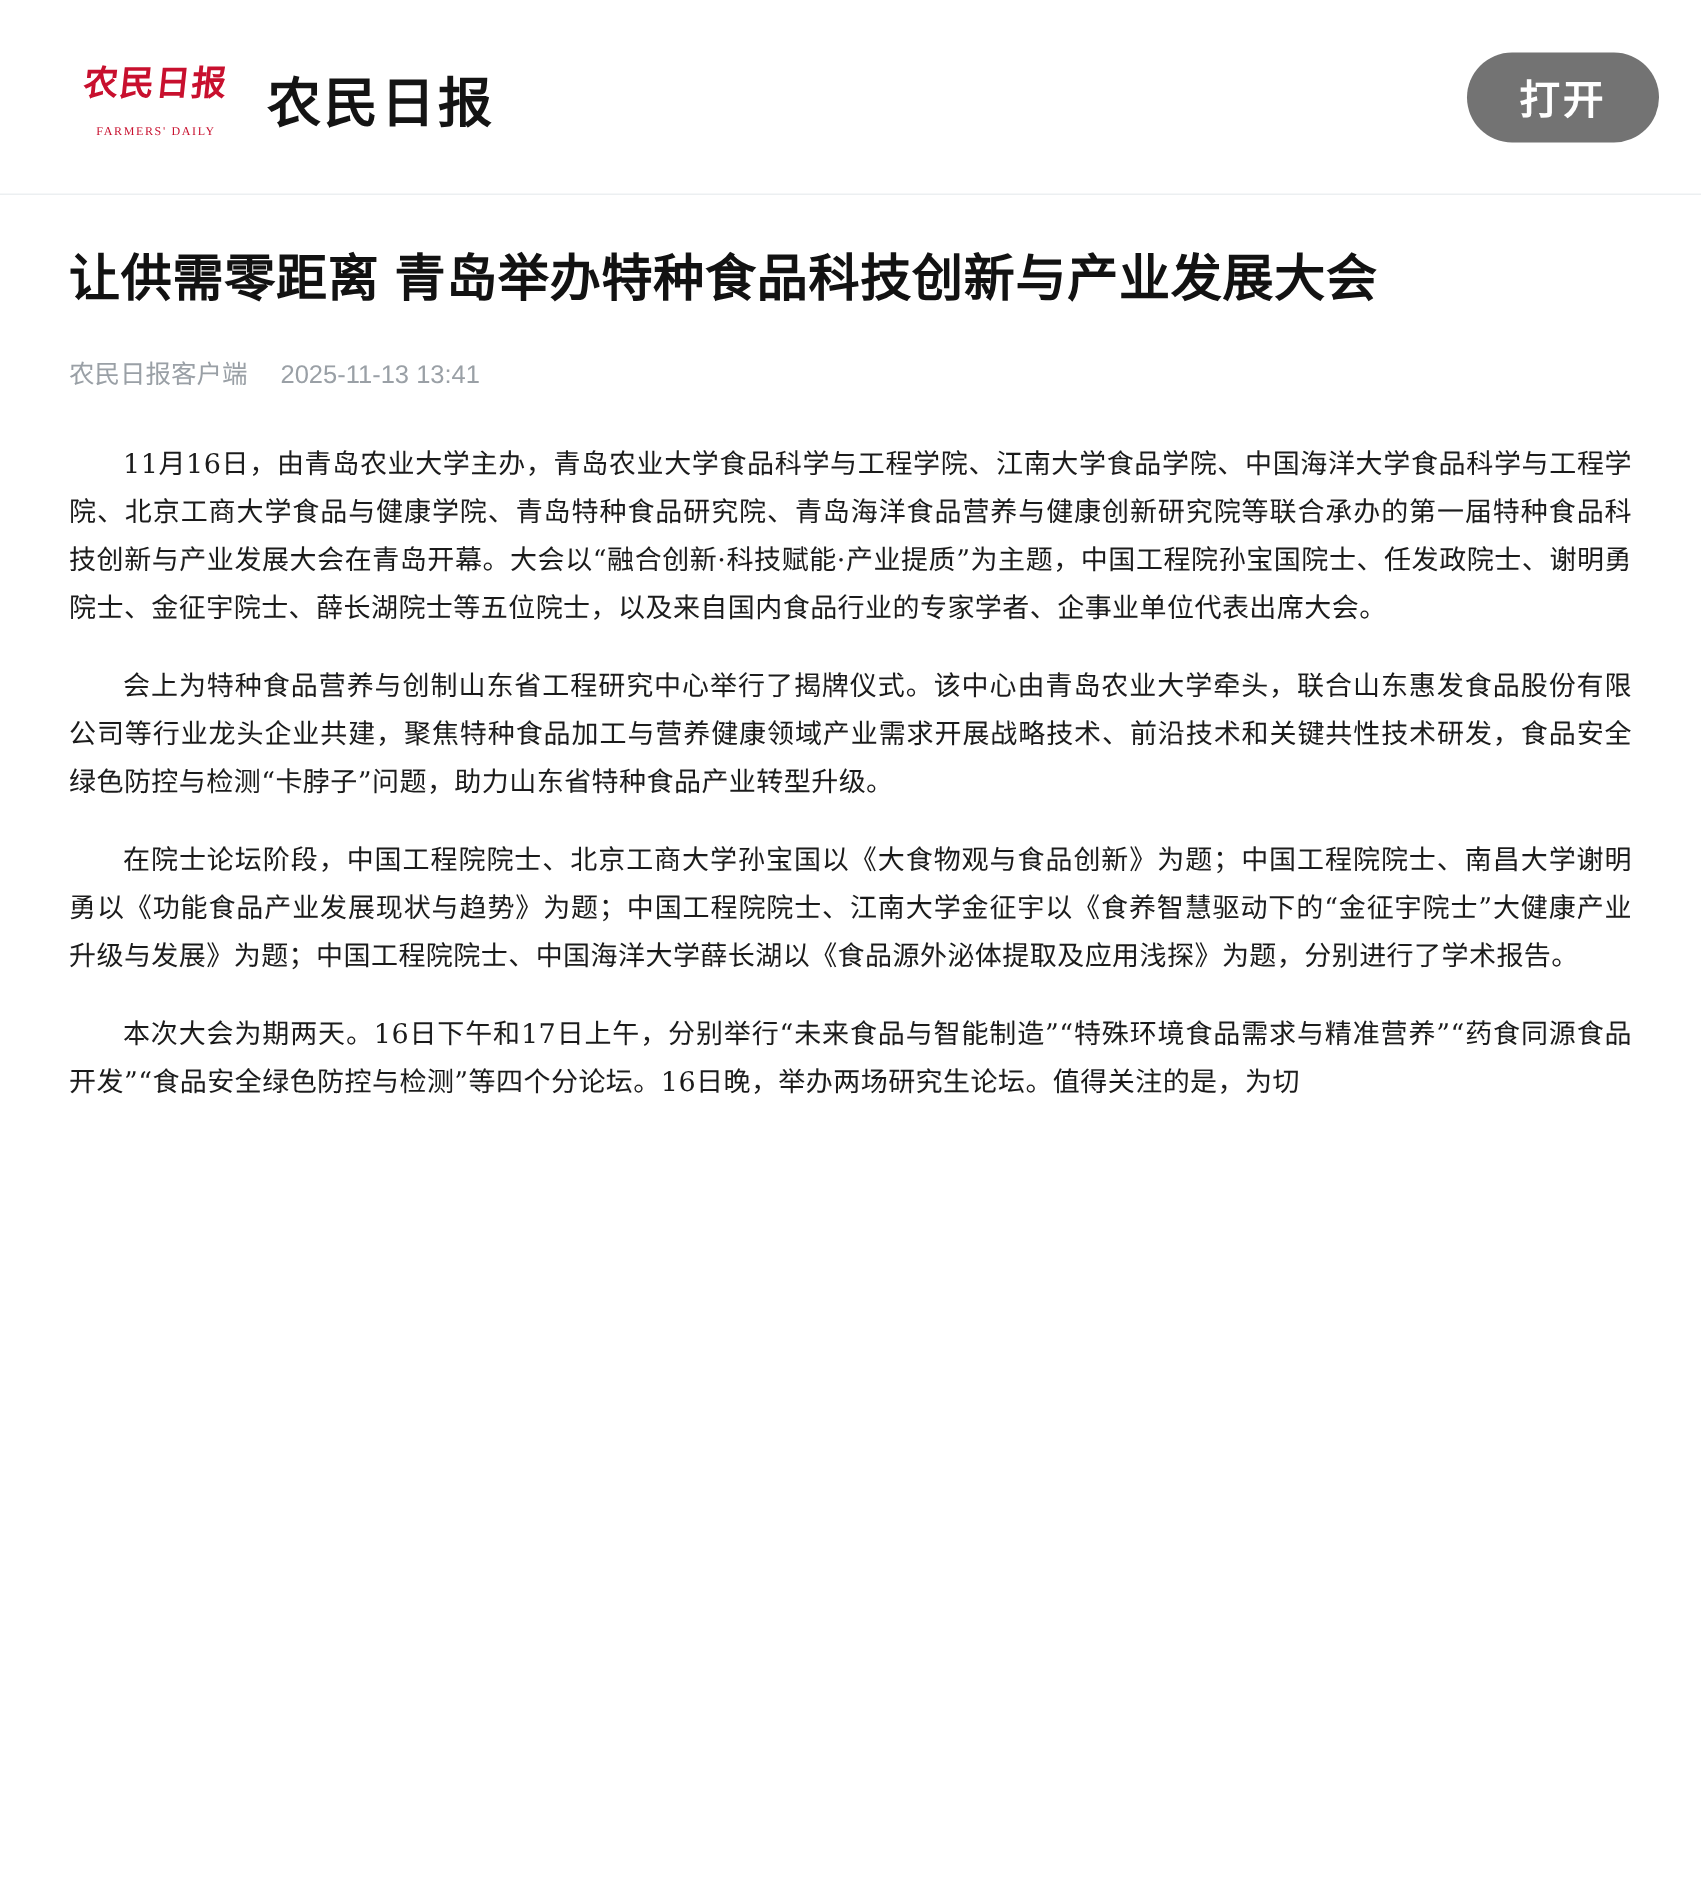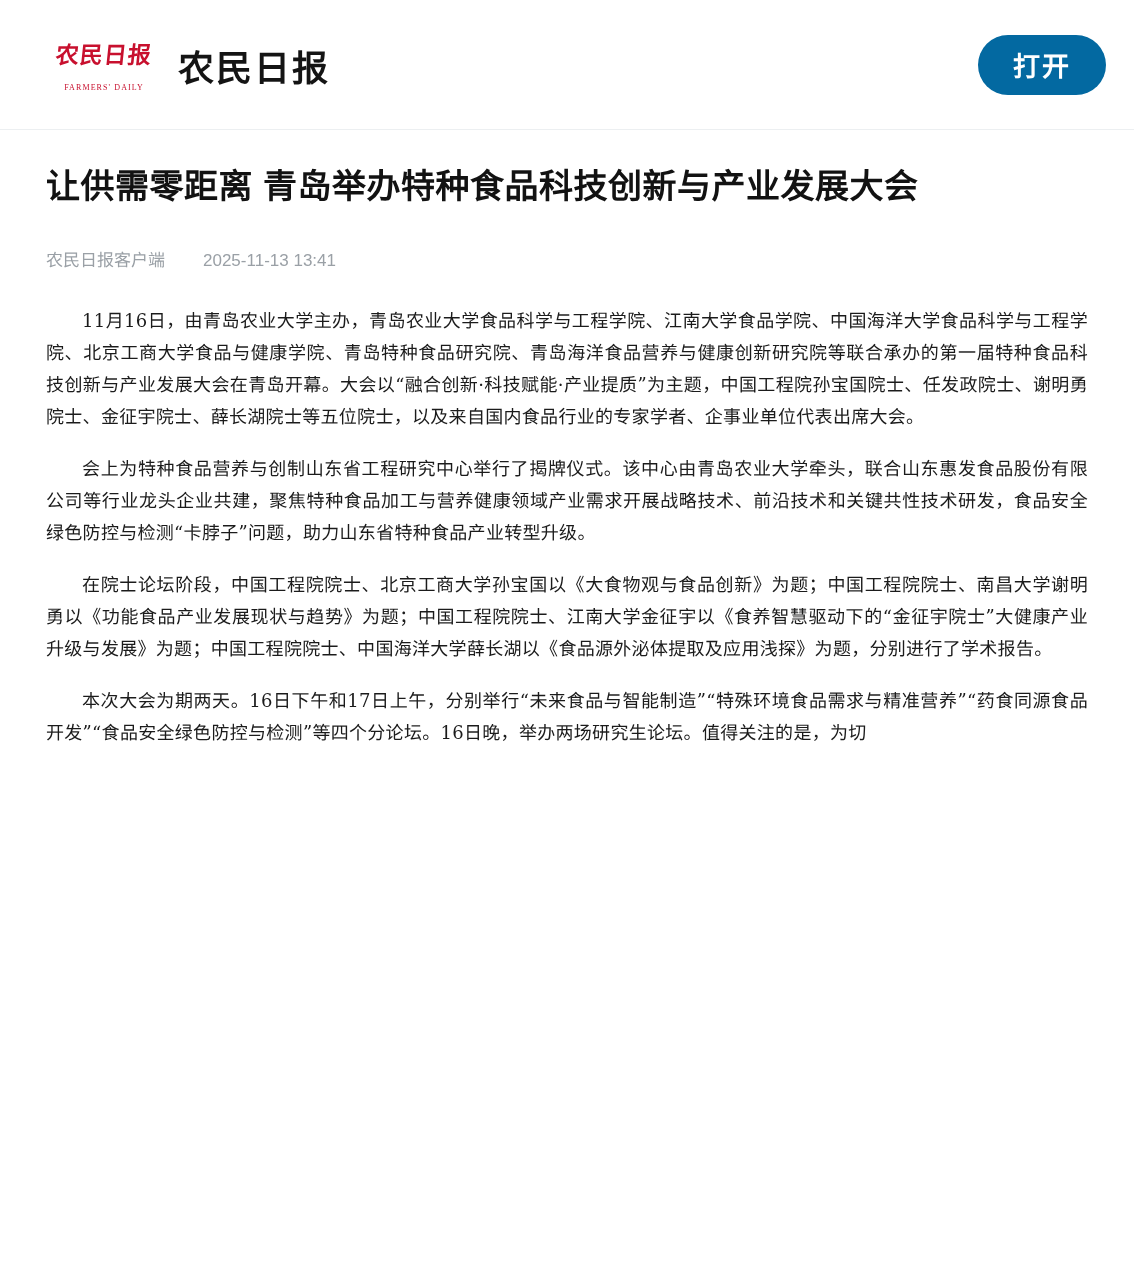--- a/index.html
+++ b/index.html
@@ -69,21 +69,21 @@
     font-size: 36px;
     font-weight: 700;
     color: #141414;
     letter-spacing: 2px;
   }
   .open-btn {
     position: absolute;
     right: 28px;
     top: 50%;
     transform: translateY(-50%);
-    background: #0369a1;
+    background: #737373;
     color: #ffffff;
     border: none;
     border-radius: 32px;
     width: 128px;
     height: 60px;
     font-size: 27px;
     font-weight: 700;
     letter-spacing: 2px;
     font-family: "Liberation Sans", sans-serif;
     cursor: pointer;
@@ -93,26 +93,26 @@
   .article {
     padding: 34px 46px 10px 46px;
   }
   .headline {
     font-family: "Liberation Sans", sans-serif;
     font-size: 34px;
     font-weight: 700;
     line-height: 1.35;
     color: #121212;
     letter-spacing: 0.5px;
-    margin: 0 0 36px 0;
+    margin: 0 0 25px 0;
   }
   .meta {
     display: flex;
     align-items: baseline;
-    gap: 38px;
+    gap: 22px;
     font-size: 17px;
     color: #9aa0a6;
     margin-bottom: 34px;
     font-family: "Liberation Sans", sans-serif;
   }
   .body-text p {
     font-family: "DejaVu Serif", "Liberation Serif", serif;
     font-size: 18px;
     line-height: 1.78;
     color: #1b1b1b;

